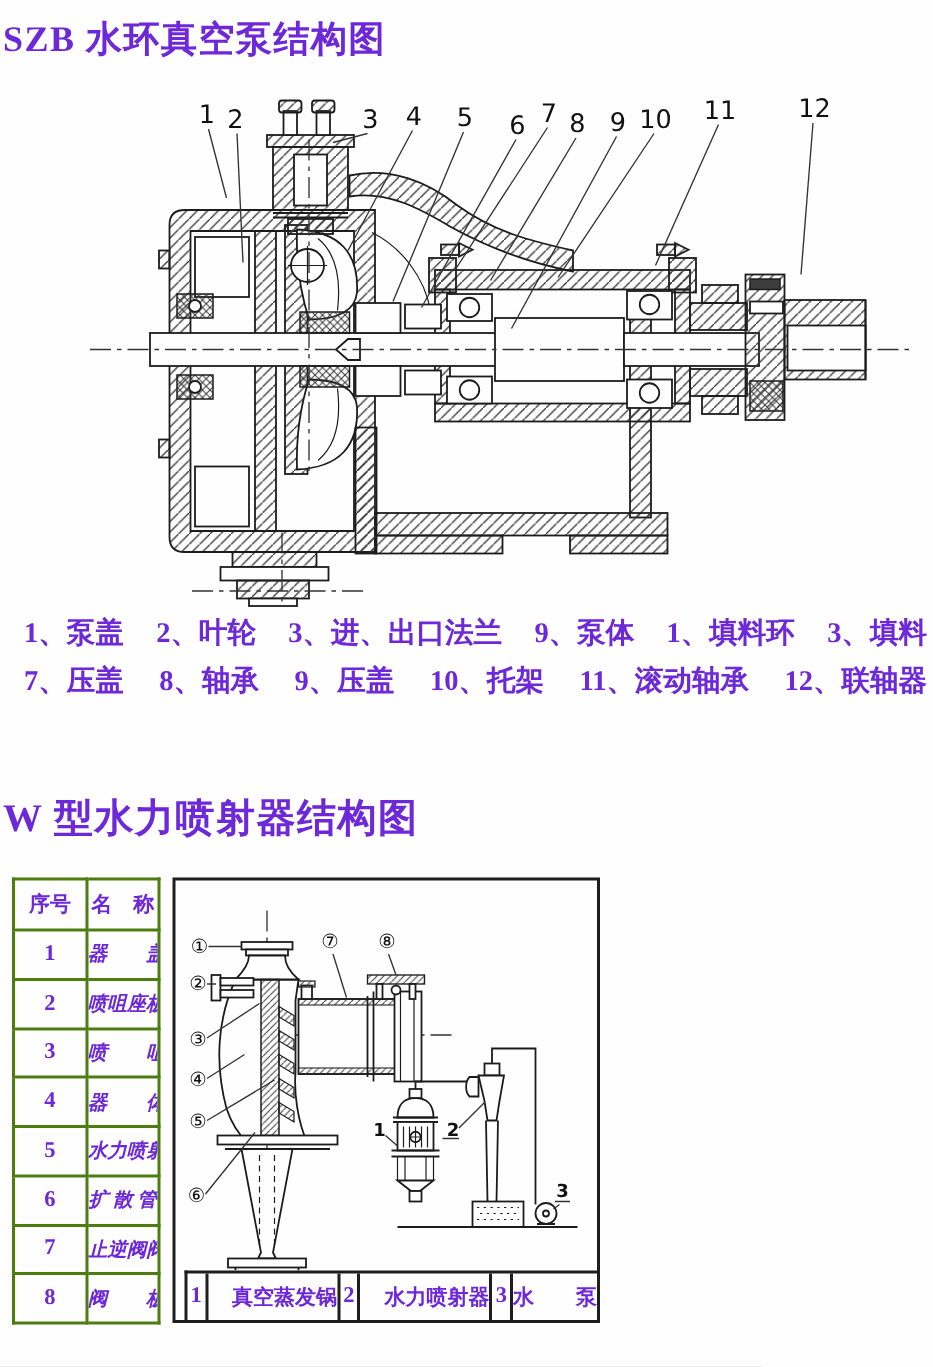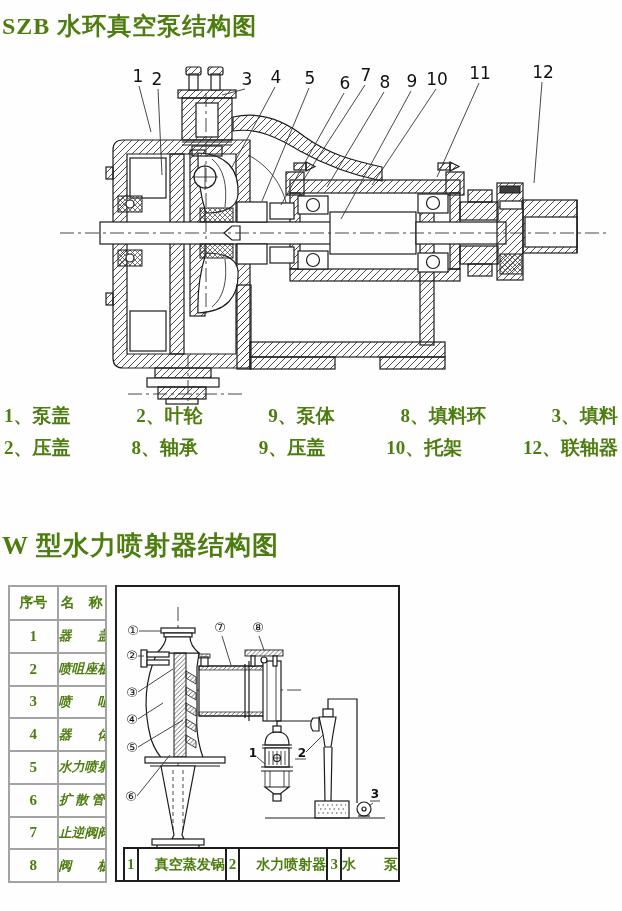--- a/index.html
+++ b/index.html
@@ -1,35 +1,35 @@
 <!DOCTYPE html>
 <html><head>
 <meta charset="utf-8">
 <style>
   html,body { margin:0; padding:0; background:#e8e8e8; }
   .page {
     position:relative; width:622px; height:911px; margin:0 auto;
-    background:#fefefe; overflow:hidden; color:#4d7c0f;
+    background:#fefefe; overflow:hidden; color:#6d28d9;
     font-family:"Liberation Serif", "DejaVu Sans", serif;
   }
   .title { position:absolute; left:2px; font-weight:700; letter-spacing:1px; white-space:nowrap; }
   .title1 { top:10px;  font-size:24px; }
   .title2 { top:528px; font-size:26px; }
 
   .fig1-svg { position:absolute; left:0; top:55px; }
 
   .parts { position:absolute; left:4px; top:403px; width:614px; font-weight:700; font-size:19px; }
-  .parts .row { display:flex; justify-content:space-between; align-items:flex-start; height:32px; white-space:nowrap; }
+  .parts .row { display:flex; justify-content:space-between; align-items:flex-end; height:32px; white-space:nowrap;margin-left:12px; }
 
   table.f2t {
     position:absolute; left:8px; top:585px; width:99px; height:298px;
     border-collapse:collapse; table-layout:fixed; text-align:center;
     font-weight:700;
   }
-  table.f2t th, table.f2t td { border:2px solid #a3a3a3; padding:0; overflow:hidden; }
+  table.f2t th, table.f2t td { border:2px solid #4d7c0f; padding:0; overflow:hidden; }
   table.f2t th { font-size:14px; height:32px; }
   table.f2t td.no { font-size:15px; width:31px; }
   table.f2t td.nm { font-size:13px; letter-spacing:0; white-space:nowrap;font-style:italic; }
 
   .f2box {
     position:absolute; left:115px; top:585px; width:285px; height:297px;
     border:2px solid #1e1e1e; box-sizing:border-box;
   }
   .f2svg { position:absolute; left:0; top:0; }
   .legend {
@@ -221,29 +221,31 @@
       <text class="callout1" x="437" y="30">10</text>
       <text class="callout1" x="480" y="24">11</text>
       <text class="callout1" x="543" y="23">12</text>
     </g>
   </svg>
 
   <div class="parts">
     <div class="row">
       <span>1、泵盖</span>
       <span>2、叶轮</span>
+      <span>3、进、出口法兰</span>
       <span>9、泵体</span>
-      <span>8、填料环</span>
+      <span>1、填料环</span>
       <span>3、填料</span>
     </div>
     <div class="row">
-      <span>2、压盖</span>
+      <span>7、压盖</span>
       <span>8、轴承</span>
       <span>9、压盖</span>
       <span>10、托架</span>
+      <span>11、滚动轴承</span>
       <span>12、联轴器</span>
     </div>
   </div>
 
   <div class="title title2">W 型水力喷射器结构图</div>
 
   <table class="f2t">
     <tbody>
         <tr>
       <th>序号</th>

